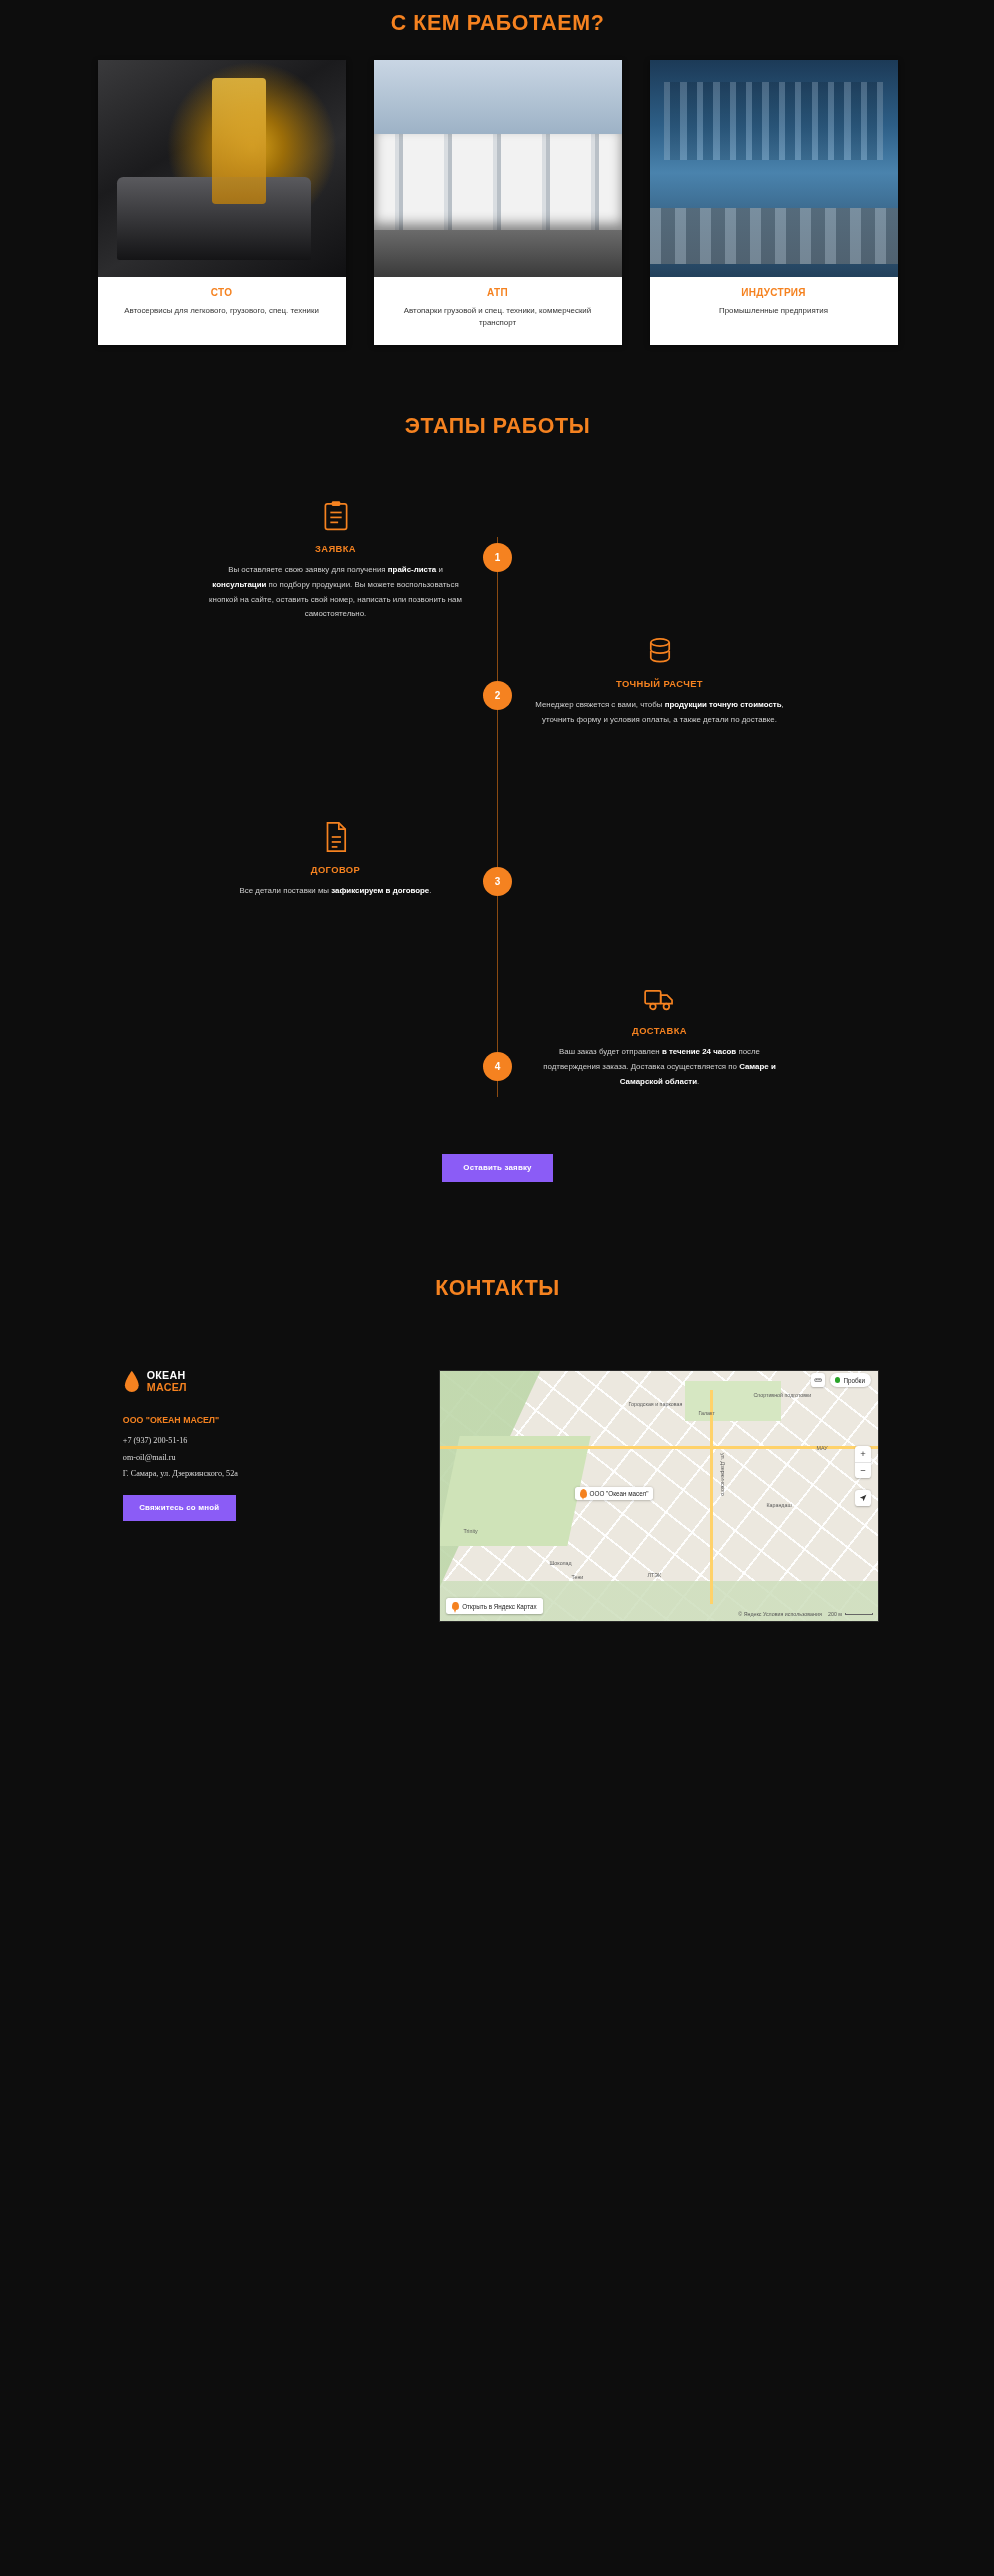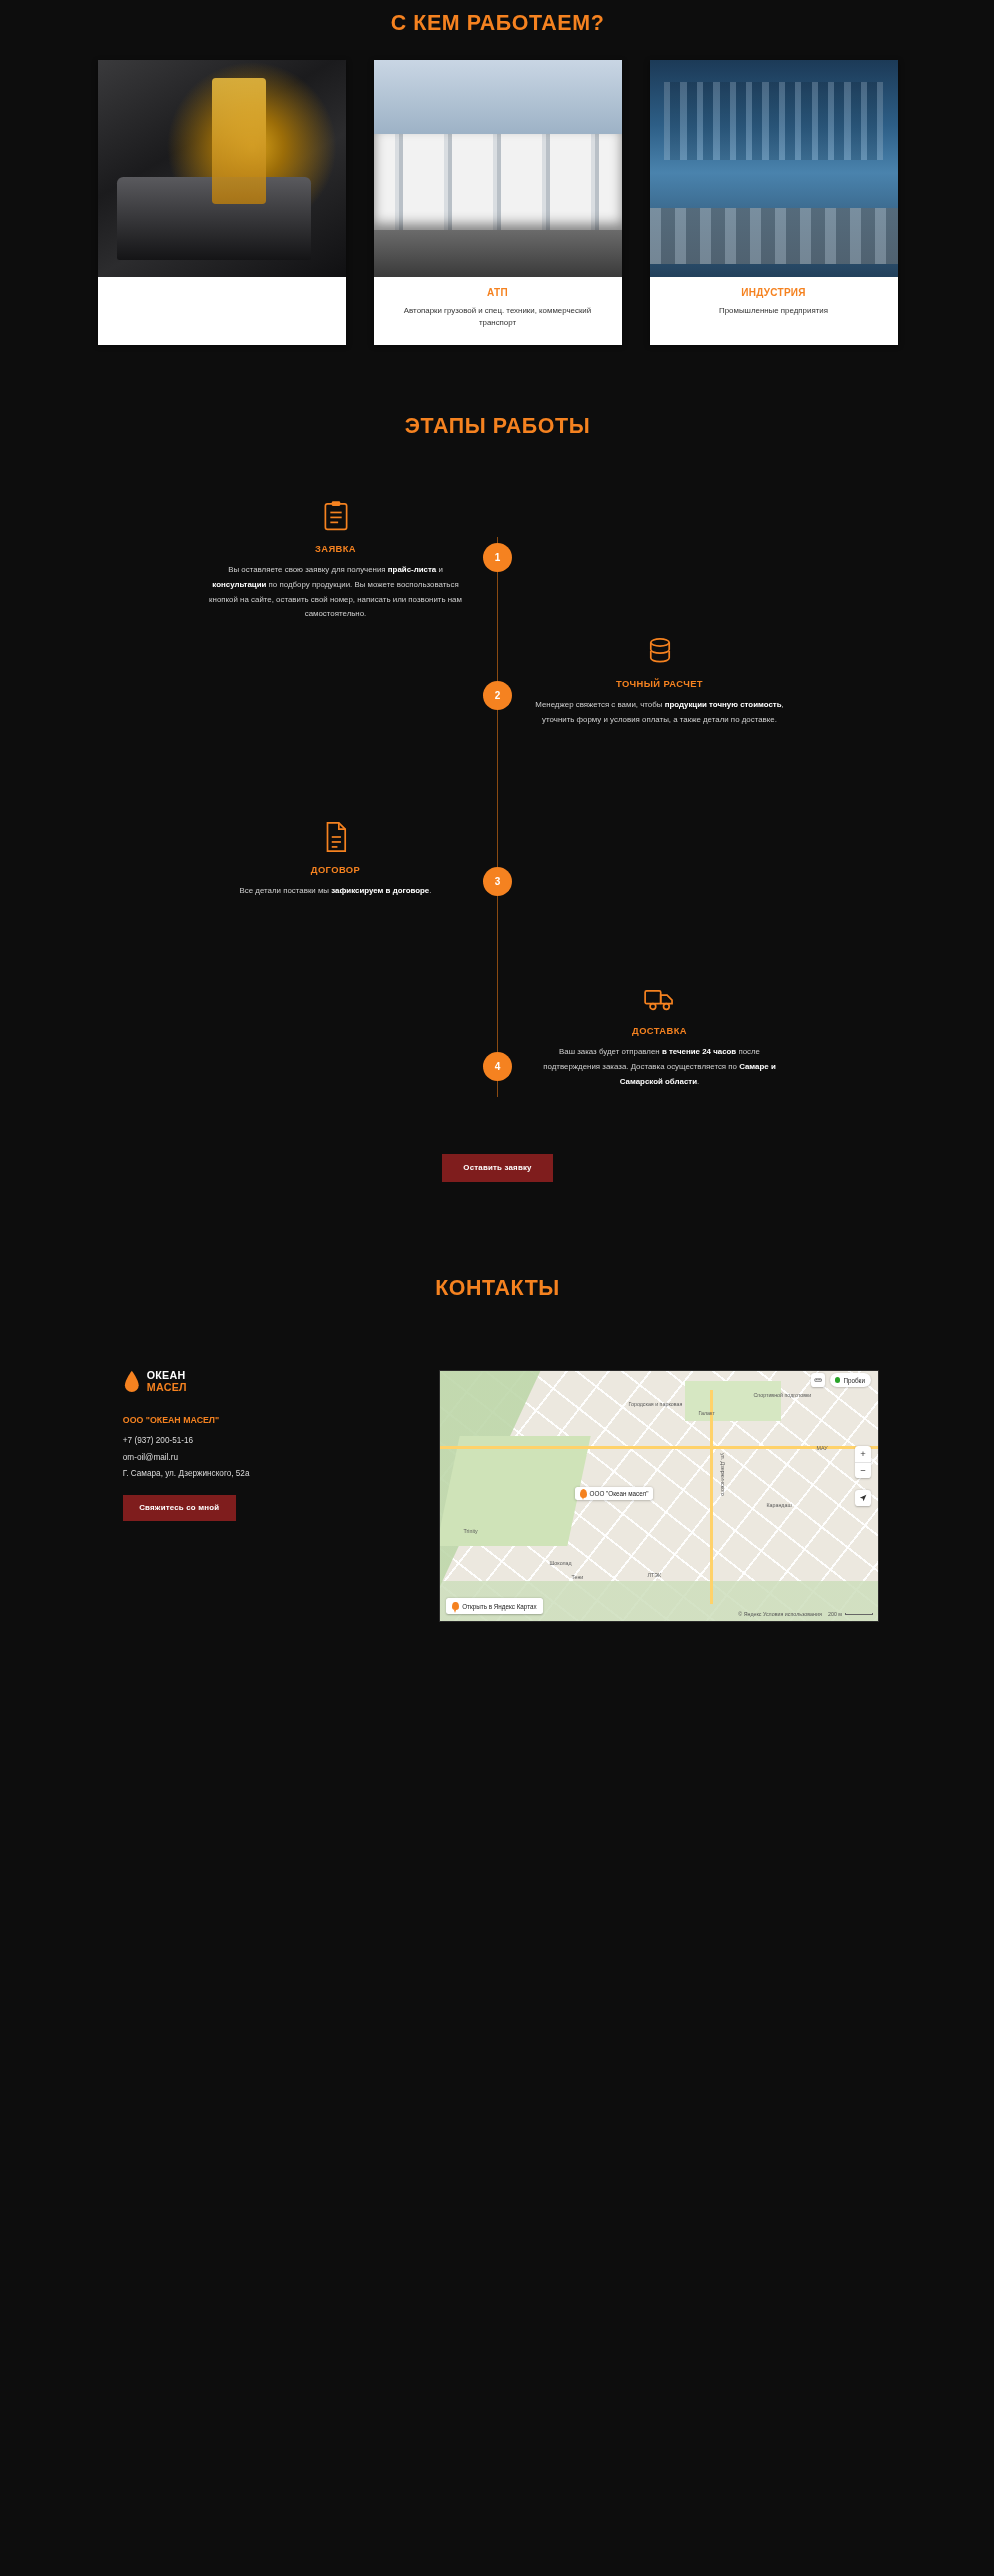--- a/index.html
+++ b/index.html
@@ -172,21 +172,21 @@
   }
   .tl-text {
     font-size: 7.9px;
     line-height: 1.85;
     color: #cfcfcf;
   }
   .tl-text b { color: #ffffff; font-weight: bold; }
 
   .btn {
     display: inline-block;
-    background: #7f1d1d;
+    background: #8b5cf6;
     color: #ffffff;
     font-size: 7.9px;
     font-weight: bold;
     padding: 9.4px 21.4px;
     border: none;
     cursor: pointer;
     text-align: center;
     letter-spacing: 0.2px;
   }
   .btn-wrap { text-align: center; }
@@ -282,20 +282,21 @@
   .company-name {
     color: #f58220;
     font-weight: bold;
     font-size: 8.8px;
     margin-bottom: 11.3px;
   }
   .contact-line {
     font-size: 8.2px;
     color: #dcdcdc;
     margin-bottom: 7.5px;
+    font-family: Liberation Serif, serif;
   }
   .contacts-btn-wrap { margin-top: 16.4px; }
   .contacts-btn-wrap .btn { padding: 8.8px 16.4px; }
 
   .map {
     width: 440px;
     height: 252px;
     position: relative;
     background: #e9e5dc;
     border: 0.6px solid #2a2a2a;
@@ -473,20 +474,24 @@
 <body>
 
 <div class="page">
 
   <section class="clients">
     <h2 class="section-title clients-title">С КЕМ РАБОТАЕМ?</h2>
     <div class="cards">
 
       <div class="card">
         <div class="card-img img-sto"></div>
+        <div class="card-body">
+          <div class="card-name">СТО</div>
+          <div class="card-desc">Автосервисы для легкового, грузового, спец. техники</div>
+        </div>
       </div>
 
       <div class="card">
         <div class="card-img img-atp"></div>
         <div class="card-body">
           <div class="card-name">АТП</div>
           <div class="card-desc">Автопарки грузовой и спец. техники, коммерческий транспорт</div>
         </div>
       </div>
 

